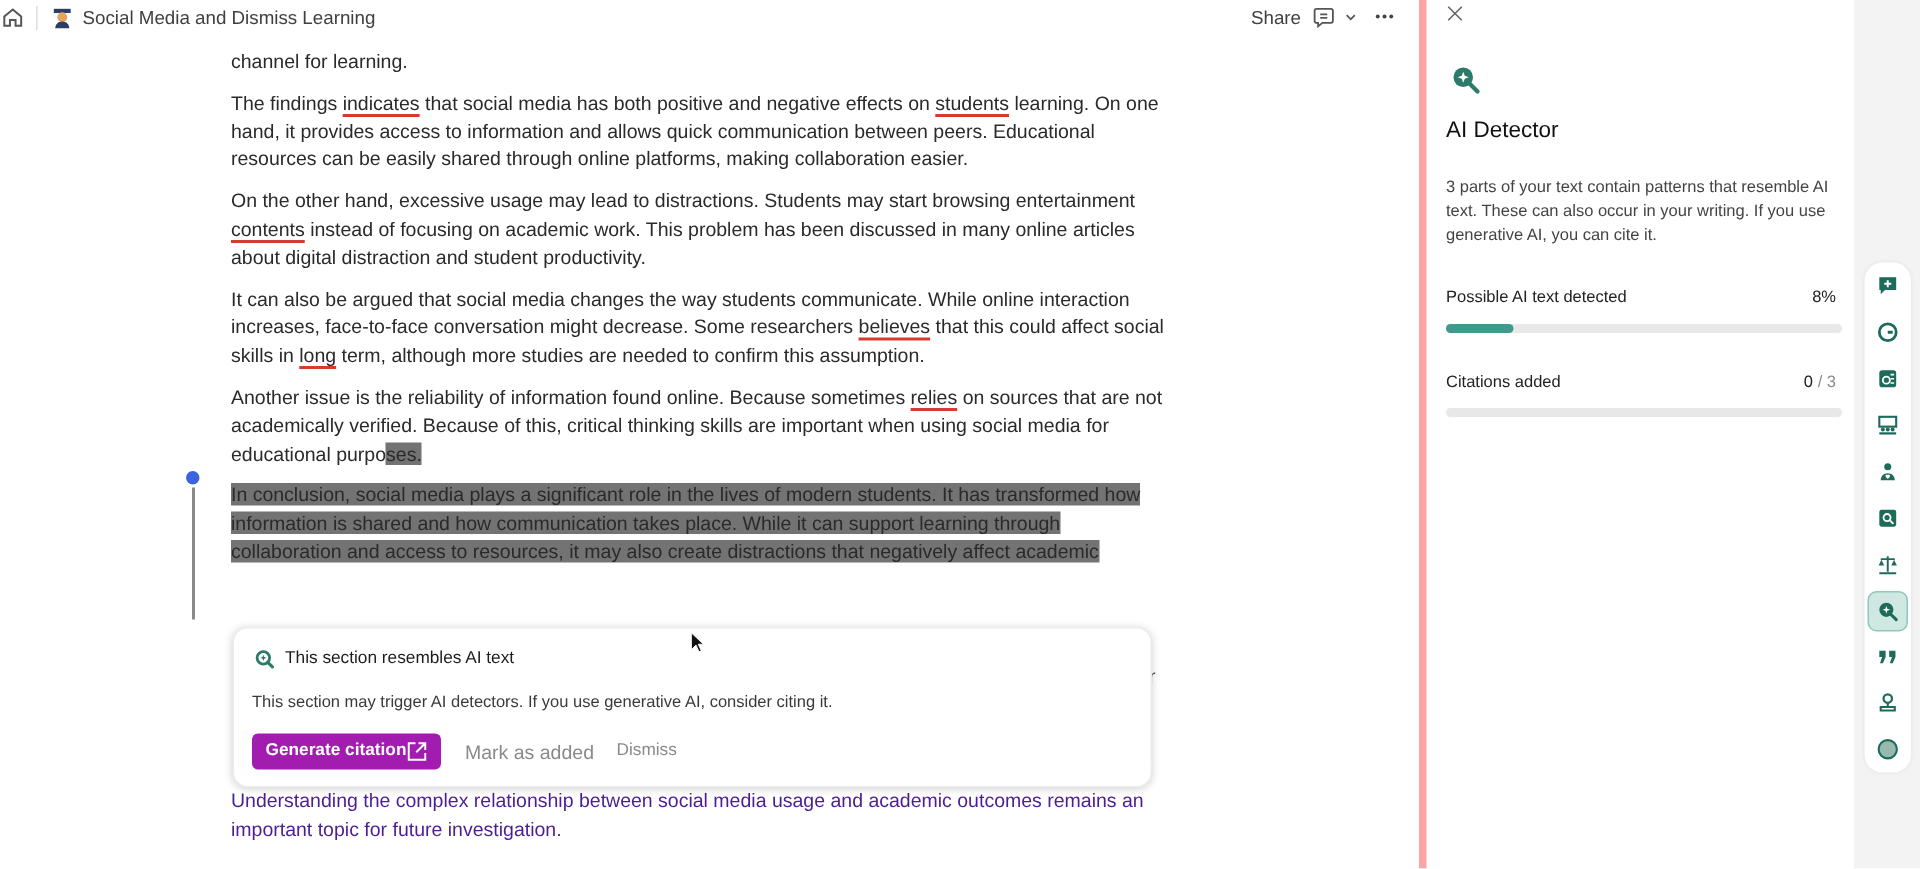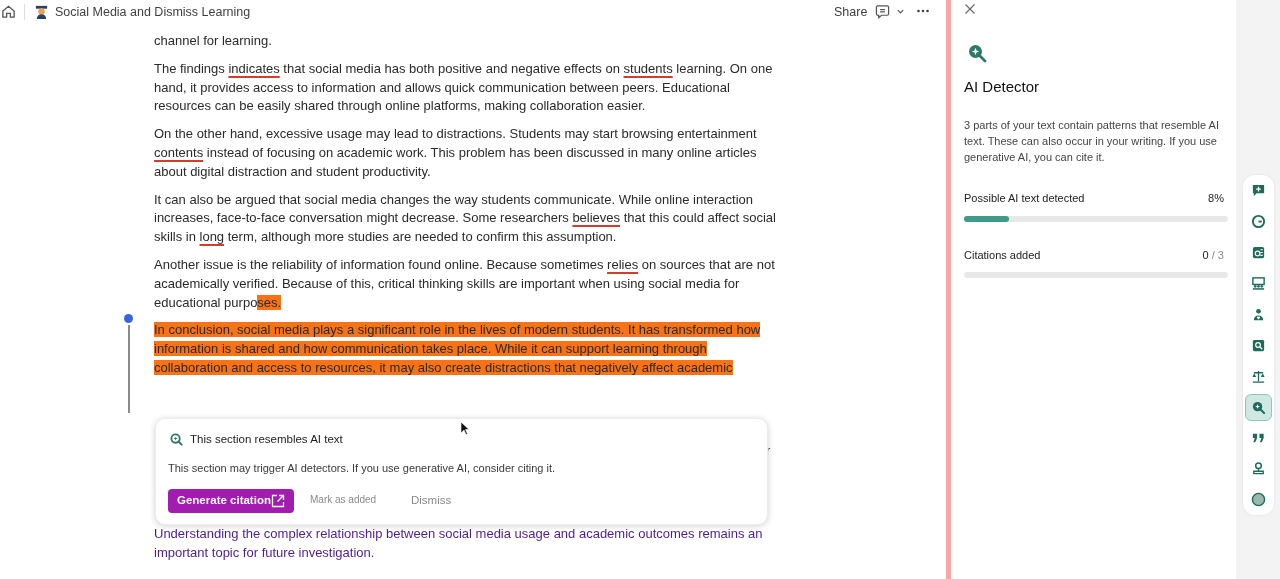--- a/index.html
+++ b/index.html
@@ -15,37 +15,37 @@
   .share-btn { position: absolute; left: 834px; top: 5px; font-size: 12.5px; color: #3f3f3f; cursor: pointer; }
   .comment-icon { position: absolute; left: 875px; top: 4px; width: 15px; height: 15px; cursor: pointer; }
   .chev-icon { position: absolute; left: 896px; top: 7px; width: 9px; height: 9px; cursor: pointer; }
   .more-icon { position: absolute; left: 916px; top: 4px; width: 14px; height: 14px; cursor: pointer; }
 
   
   .editor { position: absolute; left: 154px; top: 32px; width: 625px; font-size: 13px; line-height: 18.8px; color: #2a2a2a; }
   .editor p { margin-bottom: 9px; }
   .editor h4 { font-size: 13px; font-weight: bold; line-height: 18.8px; color: #111; }
   .err { text-decoration: underline; text-decoration-color: #d63b2f; text-decoration-thickness: 1.5px; text-underline-offset: 3px; }
-  .hl { background: #f97316; }
+  .hl { background: #737373; }
   .para-abs { position: absolute; left: 154px; width: 625px; font-size: 13px; line-height: 18.8px; color: #4c1d95; }
 
   
   .marker-dot { position: absolute; left: 124px; top: 314px; width: 9px; height: 9px; border-radius: 50%; background: #3b63e0; }
   .marker-line { position: absolute; left: 128px; top: 325px; width: 1.5px; height: 88px; background: #8a8a8a; }
 
   
   .popup { position: absolute; left: 155px; top: 418px; width: 613px; height: 107px; background: #fff; border-radius: 10px;
            box-shadow: 0 1px 6px rgba(0,0,0,0.18); border: 1px solid #ececec; }
   .popup-icon { position: absolute; left: 14px; top: 14px; width: 13px; height: 13px; }
   .popup-title { position: absolute; left: 34px; top: 14px; font-size: 11.5px; font-weight: 500; color: #1c1c1c; }
   .popup-body { position: absolute; left: 12px; top: 43px; font-size: 11px; color: #3a3a3a; }
   .gen-btn { position: absolute; left: 12px; top: 70px; width: 126px; height: 24px; background: #a21caf; color: #fff;
              border-radius: 4px; font-size: 11.5px; font-weight: bold; padding: 5px 0 0 9px; cursor: pointer; }
   .ext-icon { position: absolute; right: 9px; top: 5px; width: 14px; height: 14px; }
-  .mark-btn { position: absolute; left: 154px; top: 75px; font-size: 10px; color: #8a8a8a; cursor: pointer; }
+  .mark-btn { position: absolute; left: 154px; top: 75px; font-size: 13px; color: #8a8a8a; cursor: pointer; }
   .dismiss-btn { position: absolute; left: 255px; top: 75px; font-size: 11.5px; color: #8a8a8a; cursor: pointer; }
   .hidden-r { position: absolute; left: 766px; top: 443px; font-size: 13px; color: #555; }
 
   
   .panel { position: absolute; left: 946px; top: 0; width: 290px; height: 579px; border-left: 5px solid #fca5a5; background: #fff; }
   .panel-close { position: absolute; left: 13px; top: 3px; width: 12px; height: 12px; cursor: pointer; }
   .panel-logo { position: absolute; left: 15px; top: 42px; width: 22px; height: 22px; }
   .panel-title { position: absolute; left: 13px; top: 78px; font-size: 15px; font-weight: 500; color: #111; }
   .panel-desc { position: absolute; left: 13px; top: 117px; width: 272px; font-size: 11px; line-height: 16px; color: #444; }
   .metric-label { position: absolute; left: 13px; font-size: 11px; color: #222; }

